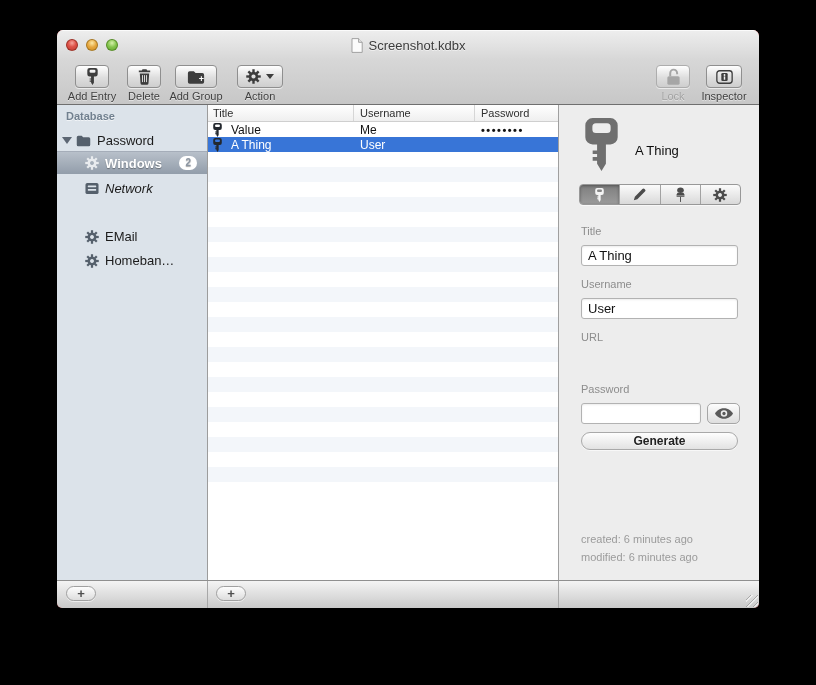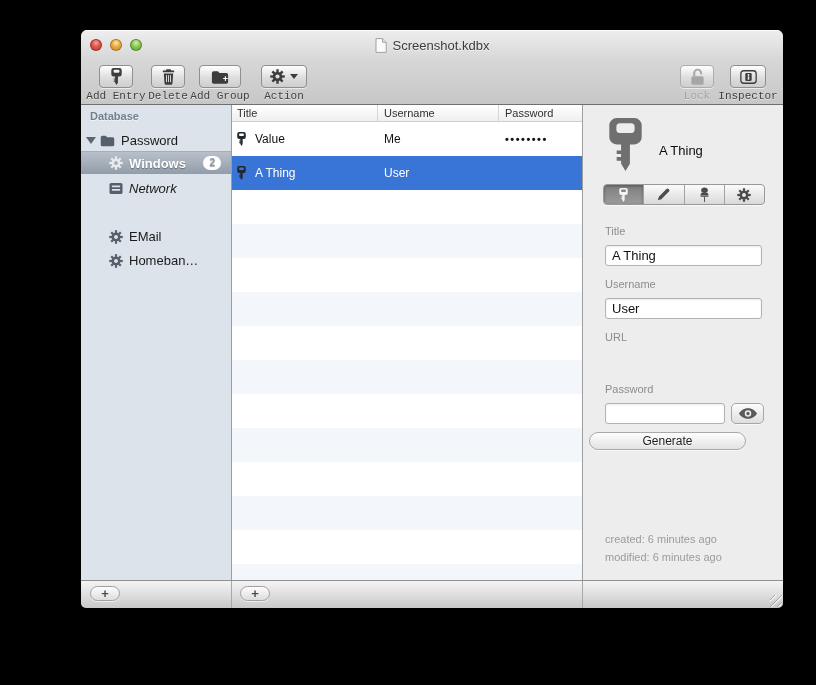--- a/index.html
+++ b/index.html
@@ -1,42 +1,42 @@
 <!DOCTYPE html>
 <html><head>
 <meta charset="utf-8">
 <style>
   * { margin:0; padding:0; box-sizing:border-box; }
   html,body { background:#000; width:816px; height:685px; overflow:hidden;
     font-family:"Liberation Sans","DejaVu Sans",sans-serif; }
 
   .window { position:absolute; left:57px; top:30px; width:702px; height:578px;
     border-radius:6px 6px 5px 5px; overflow:hidden; background:#b91c1c;
-    box-shadow:0 22px 60px 8px rgba(0,0,0,.9), 0 4px 18px rgba(0,0,0,.7);margin-left:24px; }
+    box-shadow:0 22px 60px 8px rgba(0,0,0,.9), 0 4px 18px rgba(0,0,0,.7); }
 
   
   .header { position:absolute; left:0; top:0; right:0; height:75px;
     background:linear-gradient(#eeeeee,#d7d7d7 40%,#c7c7c7);
     border-bottom:1px solid #6f6f6f;
     box-shadow:inset 0 1px 0 rgba(255,255,255,.75); }
   .lights { position:absolute; left:9px; top:9px; display:flex; gap:8px; }
   .light { width:12px; height:12px; border-radius:50%; }
   .light.red   { background:radial-gradient(circle at 50% 30%,#f6a59c 0%,#de5349 45%,#c03c33 100%); border:1px solid rgba(140,40,30,.75); }
   .light.yellow{ background:radial-gradient(circle at 50% 30%,#fde9a6 0%,#e5a63e 50%,#cf8e25 100%); border:1px solid rgba(150,105,25,.75); }
   .light.green { background:radial-gradient(circle at 50% 30%,#d6f0ab 0%,#83c44c 50%,#64a433 100%); border:1px solid rgba(75,125,30,.75); }
   .title-wrap { position:absolute; left:0; right:0; top:6px; height:18px;
     display:flex; align-items:center; justify-content:center; gap:6px; }
   .title-text { font-size:13px; color:#3c3c3c; text-shadow:0 1px 0 rgba(255,255,255,.55); }
 
   .tb-item { position:absolute; top:35px; display:flex; flex-direction:column; align-items:center; }
   .tb-btn { height:23px; border:1px solid #8f8f8f; border-radius:4px;
     background:linear-gradient(#ffffff,#dedede 55%,#cecece);
     box-shadow:0 1px 0 rgba(255,255,255,.6);
     display:flex; align-items:center; justify-content:center; color:#3d3d3d; }
-  .tb-label { margin-top:2px; font-size:11px; color:#3f3f3f; text-shadow:0 1px 0 rgba(255,255,255,.5);font-family:Liberation Mono, monospace; }
+  .tb-label { margin-top:2px; font-size:11px; color:#3f3f3f; text-shadow:0 1px 0 rgba(255,255,255,.5); }
   .tb-item.disabled .tb-btn { color:#a6a6a6; border-color:#adadad; }
   .tb-item.disabled .tb-label { color:#a2a2a2; }
   .caret { width:0; height:0; border-left:4px solid transparent; border-right:4px solid transparent;
     border-top:5px solid #3d3d3d; margin-left:5px; }
 
   
   .content { position:absolute; left:0; top:75px; right:0; bottom:28px;padding-left:44px; }
 
   .sidebar { position:absolute; left:0; top:0; bottom:0; width:151px;
     background:#dce3ea; border-right:1px solid #9c9c9c; }
@@ -53,21 +53,21 @@
   .side-row.selected .s-icon { color:#e9ecef; }
   .badge { position:absolute; right:10px; background:#fff; color:#8d97a4; font-size:10px; font-weight:bold;
     border-radius:8px; height:14px; line-height:14px; padding:0 6px; }
 
   .table { position:absolute; left:151px; top:0; bottom:0; width:350px; background:#fff; overflow:hidden; }
   .t-head { display:flex; height:17px; background:linear-gradient(#ffffff,#efefef);
     border-bottom:1px solid #cfcfcf; font-size:11px; color:#2f2f2f; }
   .t-head .hcell { display:flex; align-items:center; padding-left:6px; border-right:1px solid #d6d6d6; }
   .t-head .hcell:first-child { padding-left:5px; }
   .hcell.c1 { width:146px; } .hcell.c2 { width:121px; } .hcell.c3 { width:83px; border-right:none; }
-  .t-row { display:flex; height:34px; align-items:center; font-size:12px; color:#111; }
+  .t-row { display:flex; height:15px; align-items:center; font-size:12px; color:#111; }
   .t-row.alt { background:#f3f6fa; }
   .t-row .cell { overflow:hidden; white-space:nowrap; }
   .t-row .c1 { width:146px; display:flex; align-items:center; }
   .t-row .c2 { width:121px; padding-left:6px; }
   .t-row .c3 { width:83px; padding-left:6px; }
   .t-row .row-key { margin-left:5px; margin-right:9px; color:#23282e; display:flex; }
   .t-row.sel { background:#3875d7; color:#fff; }
   .dots { font-size:11px; font-weight:bold; letter-spacing:1.5px; }
 
   .inspector { position:absolute; left:501px; top:0; bottom:0; width:201px;
@@ -86,25 +86,25 @@
   .f-label { position:absolute; left:22px; font-size:11px; color:#8d8d8d; }
   .f-input { position:absolute; left:22px; width:157px; height:21px; border:1px solid #b2b2b2;
     border-radius:3px; background:#fff; font-size:13px; color:#111; padding:0 6px;
     font-family:"Liberation Sans","DejaVu Sans",sans-serif; outline:none;
     box-shadow:inset 0 1px 2px rgba(0,0,0,.08); }
   .f-input.short { width:120px; }
   .eye-btn { position:absolute; left:148px; width:33px; height:21px; border:1px solid #a6a6a6;
     border-radius:5px; background:linear-gradient(#fdfdfd,#dedede);
     display:flex; align-items:center; justify-content:center; color:#5a5a5a;
     box-shadow:0 1px 0 rgba(255,255,255,.6); }
-  .gen-btn { position:absolute; left:6px; top:327px; width:157px; height:18px;
+  .gen-btn { position:absolute; left:22px; top:327px; width:157px; height:18px;
     border:1px solid #a9a9a9; border-radius:9px;
     background:linear-gradient(#fefefe,#e2e2e2); font-size:12px; color:#222;
     display:flex; align-items:center; justify-content:center;
-    text-shadow:0 1px 0 rgba(255,255,255,.7); box-shadow:0 1px 0 rgba(255,255,255,.6); }
+    text-shadow:0 1px 0 rgba(255,255,255,.7); box-shadow:0 1px 0 rgba(255,255,255,.6);font-weight:bold; }
   .stamp { position:absolute; left:22px; font-size:11px; color:#9b9b9b; }
 
   
   .bottombar { position:absolute; left:0; right:0; bottom:0; height:28px;
     background:linear-gradient(#f4f4f4,#c9c9c9); border-top:1px solid #8f8f8f; }
   .bb-sep { position:absolute; top:0; bottom:0; width:1px; background:#a8a8a8; }
   .plus-btn { position:absolute; top:5px; width:30px; height:15px; border:1px solid #a0a0a0;
     border-radius:8px; background:linear-gradient(#fdfdfd,#dddddd);
     display:flex; align-items:center; justify-content:center;
     font-size:13px; font-weight:bold; color:#4f4f4f; line-height:11px;

